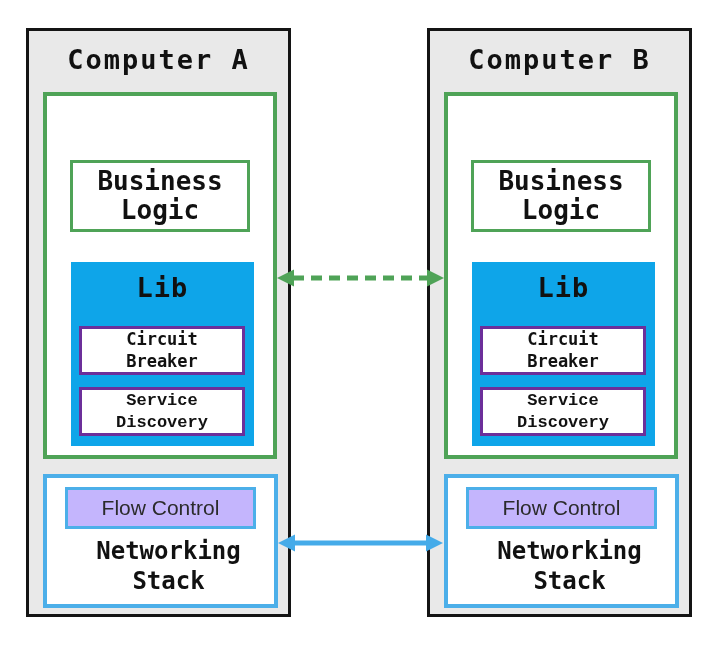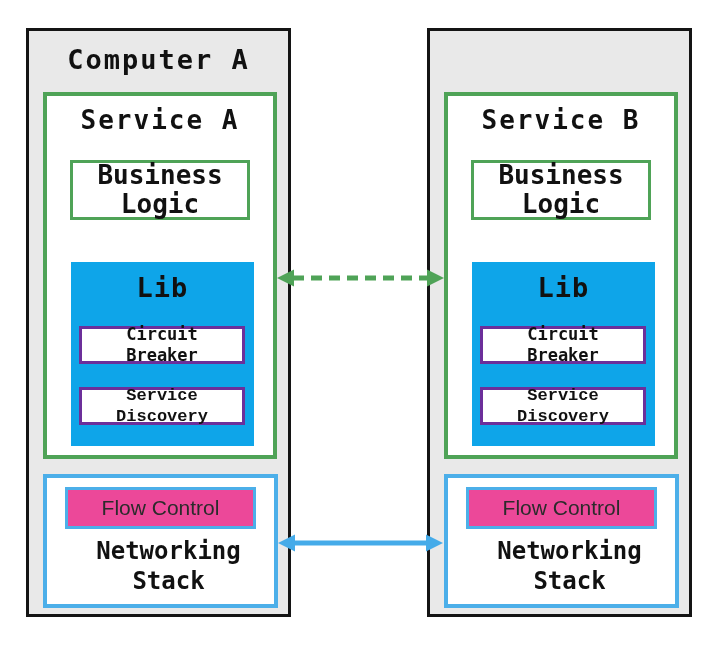--- a/index.html
+++ b/index.html
@@ -19,90 +19,89 @@
   }
   .service{
     position:absolute;left:14px;top:61px;width:234px;height:367px;box-sizing:border-box;
     background:#ffffff;border:4px solid #4fa357;
   }
   .service-title{
     position:absolute;top:9px;left:0;right:0;text-align:center;
     font-size:26px;font-weight:bold;letter-spacing:2px;
   }
   .business-logic{
-    position:absolute;left:23px;top:64px;width:180px;height:60px;box-sizing:border-box;
+    position:absolute;left:23px;top:64px;width:180px;height:72px;box-sizing:border-box;
     border:3px solid #4fa357;background:#ffffff;
     display:flex;align-items:center;justify-content:center;text-align:center;
     font-size:26px;font-weight:bold;line-height:1.12;white-space:pre-line;
   }
   .lib{
     position:absolute;left:24px;top:166px;width:183px;height:184px;box-sizing:border-box;
     background:#0ea5e9;
   }
   .lib-title{
     position:absolute;top:10px;left:0;right:0;text-align:center;
     font-size:27px;font-weight:bold;letter-spacing:1px;
   }
   .module{
-    position:absolute;left:8px;width:166px;height:38px;box-sizing:border-box;
+    position:absolute;left:8px;width:166px;height:49px;box-sizing:border-box;
     border:3px solid #6c2f9a;background:#ffffff;
     display:flex;align-items:center;justify-content:center;text-align:center;
     font-size:17px;font-weight:bold;line-height:1.25;white-space:pre-line;
   }
   .module.circuit{top:64px;}
   .module.discovery{top:125px;font-family:Liberation Mono, monospace;}
   .networking{
     position:absolute;left:14px;top:443px;width:235px;height:134px;box-sizing:border-box;
     background:#ffffff;border:4px solid #4cafe9;
   }
   .flow-control{
     position:absolute;left:18px;top:9px;width:191px;height:42px;box-sizing:border-box;
-    border:3px solid #4cafe9;background:#ec4899;
+    border:3px solid #4cafe9;background:#c4b5fd;
     display:flex;align-items:center;justify-content:center;
     font-family:"Liberation Sans",sans-serif;font-size:21px;font-weight:400;color:#2b2b2b;
   }
   .networking-title{
     position:absolute;top:58px;left:16px;right:0;text-align:center;
     font-size:24px;font-weight:bold;line-height:1.25;white-space:pre-line;
   }
   .arrows{position:absolute;left:0;top:0;width:720px;height:646px;pointer-events:none;}
 </style>
 </head>
 <body>
 
 <div class="stage">
 
   <section class="computer" id="computer-a">
     <div class="computer-title">Computer A</div>
 
     <div class="service">
-      <div class="service-title">Service A</div>
       <div class="business-logic">Business
 Logic</div>
 
       <div class="lib">
         <div class="lib-title">Lib</div>
         <div class="module circuit">Circuit
 Breaker</div>
         <div class="module discovery">Service
 Discovery</div>
       </div>
     </div>
 
     <div class="networking">
       <div class="flow-control">Flow Control</div>
       <div class="networking-title">Networking
 Stack</div>
     </div>
   </section>
 
   <section class="computer" id="computer-b">
+    <div class="computer-title">Computer B</div>
 
     <div class="service">
-      <div class="service-title">Service B</div>
       <div class="business-logic">Business
 Logic</div>
 
       <div class="lib">
         <div class="lib-title">Lib</div>
         <div class="module circuit">Circuit
 Breaker</div>
         <div class="module discovery">Service
 Discovery</div>
       </div>

